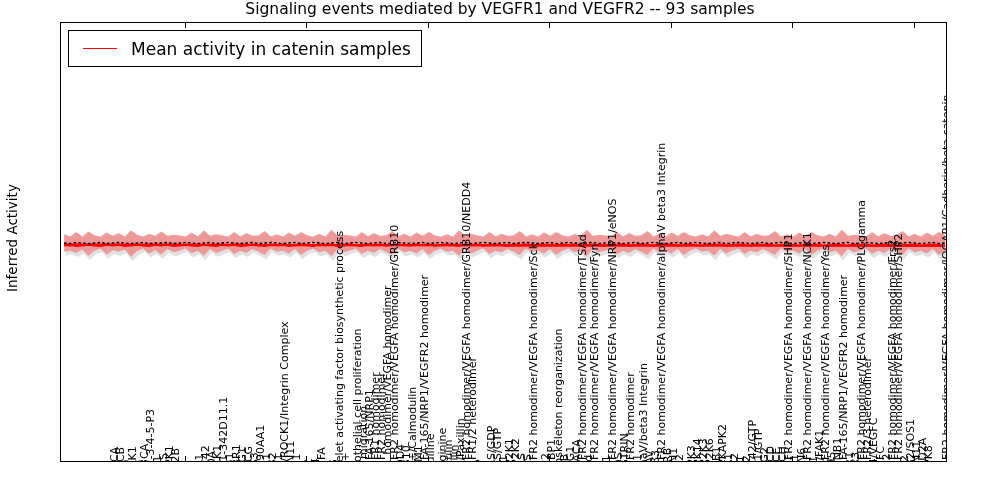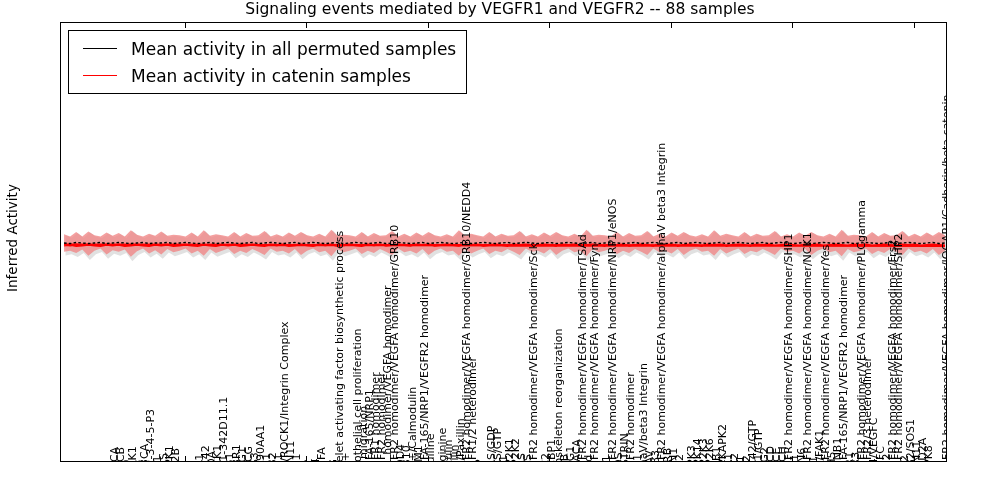--- a/index.html
+++ b/index.html
@@ -42,21 +42,21 @@
     pointer-events:none;z-index:20;}
   .xtl{position:absolute;bottom:2px;transform-origin:left bottom;
     transform:rotate(-90deg);white-space:nowrap;font-size:11px;line-height:11px;
     color:#000;}
 </style>
 </head>
 <body>
 
 <div id="root">
 
-  <div id="chart-title">Signaling events mediated by VEGFR1 and VEGFR2 -- 88 samples</div>
+  <div id="chart-title">Signaling events mediated by VEGFR1 and VEGFR2 -- 93 samples</div>
 
   <div id="ylabel">Inferred Activity</div>
 
   <div id="yticks">
       <div class="ytick-mark" style="top: 77px;"></div>
       <div class="ytick-mark" style="top: 132px;"></div>
       <div class="ytick-mark" style="top: 187px;"></div>
       <div class="ytick-mark" style="top: 242px;"></div>
       <div class="ytick-mark" style="top: 297px;"></div>
       <div class="ytick-mark" style="top: 352px;"></div>
@@ -203,24 +203,20 @@
         <div class="xtl" style="left: 794.91px;">GRB2/SOS1</div>
         <div class="xtl" style="left: 800.98px;">PTPN11</div>
         <div class="xtl" style="left: 807.06px;">SH2D2A</div>
         <div class="xtl" style="left: 813.13px;">MAPK8</div>
         <div class="xtl" style="left: 825.28px;">FOS</div>
         <div class="xtl" style="left: 831.36px;">VEGFR2 homodimer/VEGFA homodimer/IQGAP1/Cadherin/beta catenin</div>
       </div>
 
     <div id="legend">
       <div class="legend-row">
-        <span class="legend-swatch" style="border-top-color: rgb(0, 0, 0);"></span>
-        <span class="legend-text">Mean activity in all permuted samples</span>
-      </div>
-      <div class="legend-row">
         <span class="legend-swatch" style="border-top-color: rgb(255, 0, 0);"></span>
         <span class="legend-text">Mean activity in catenin samples</span>
       </div>
     </div>
   </div>
 
   <div id="axis-marks">
       <div class="xtick-mark-top" style="left: 184.545px;"></div>
       <div class="xtick-mark-bot" style="left: 184.545px;"></div>
       <div class="xtick-mark-top" style="left: 306.051px;"></div>

